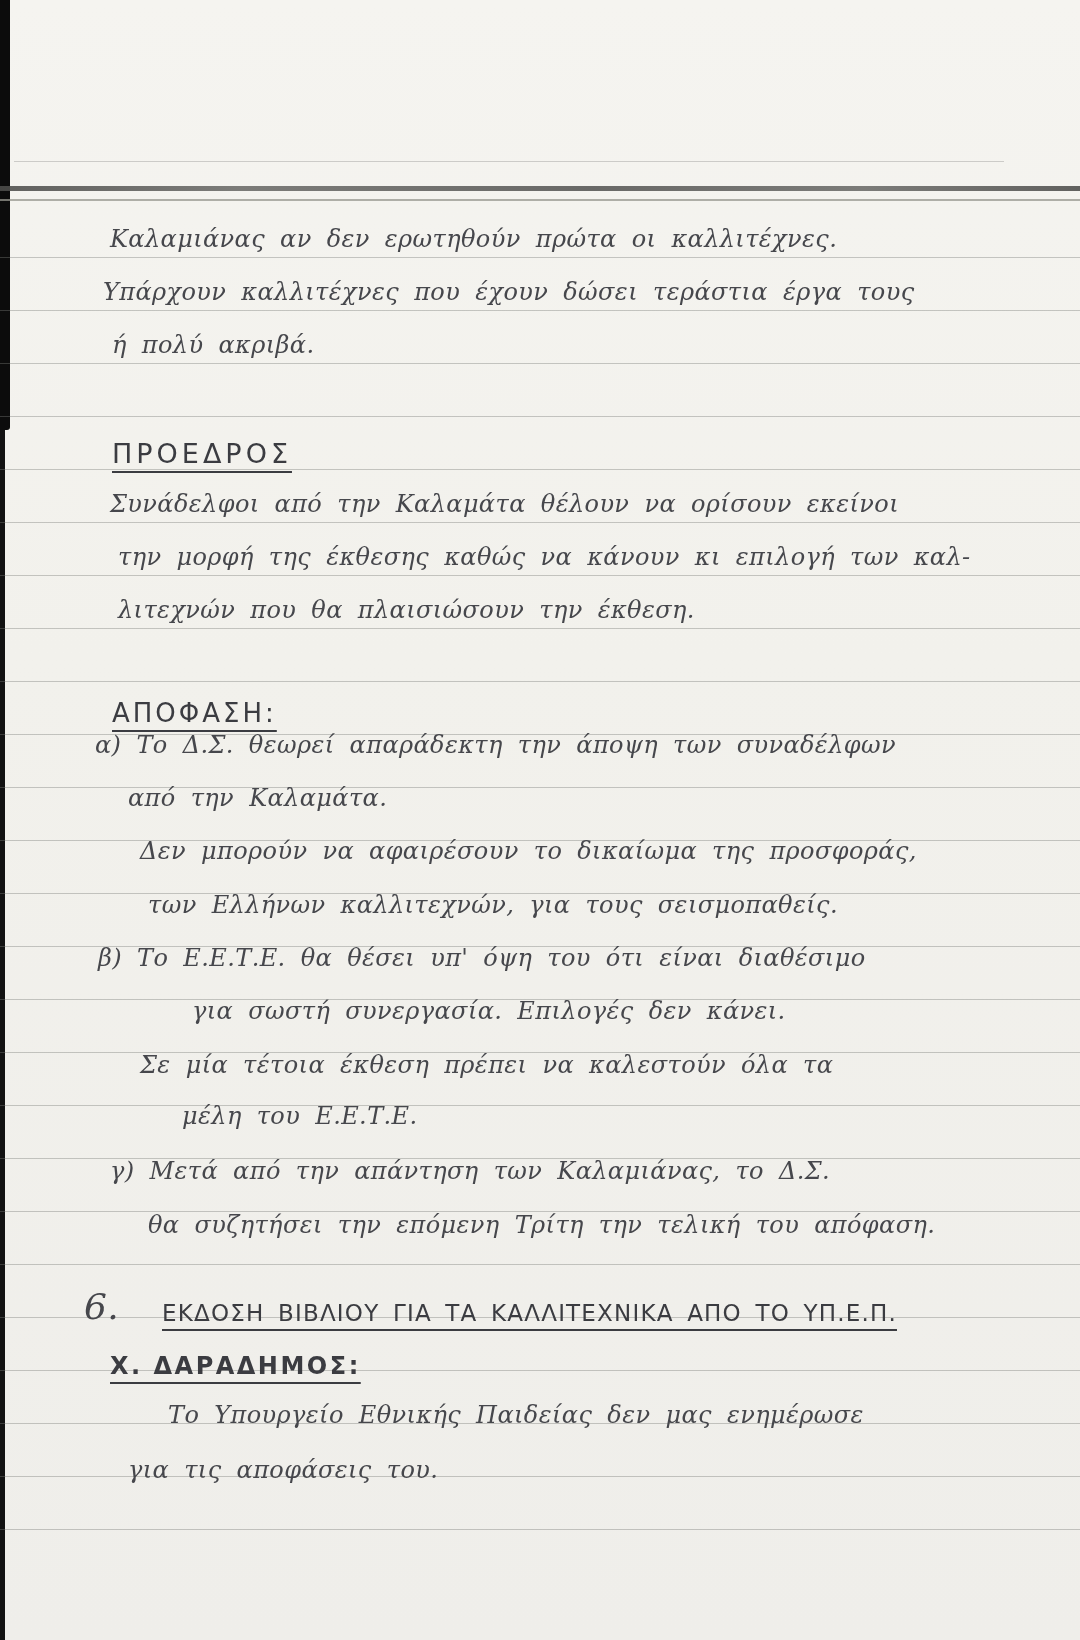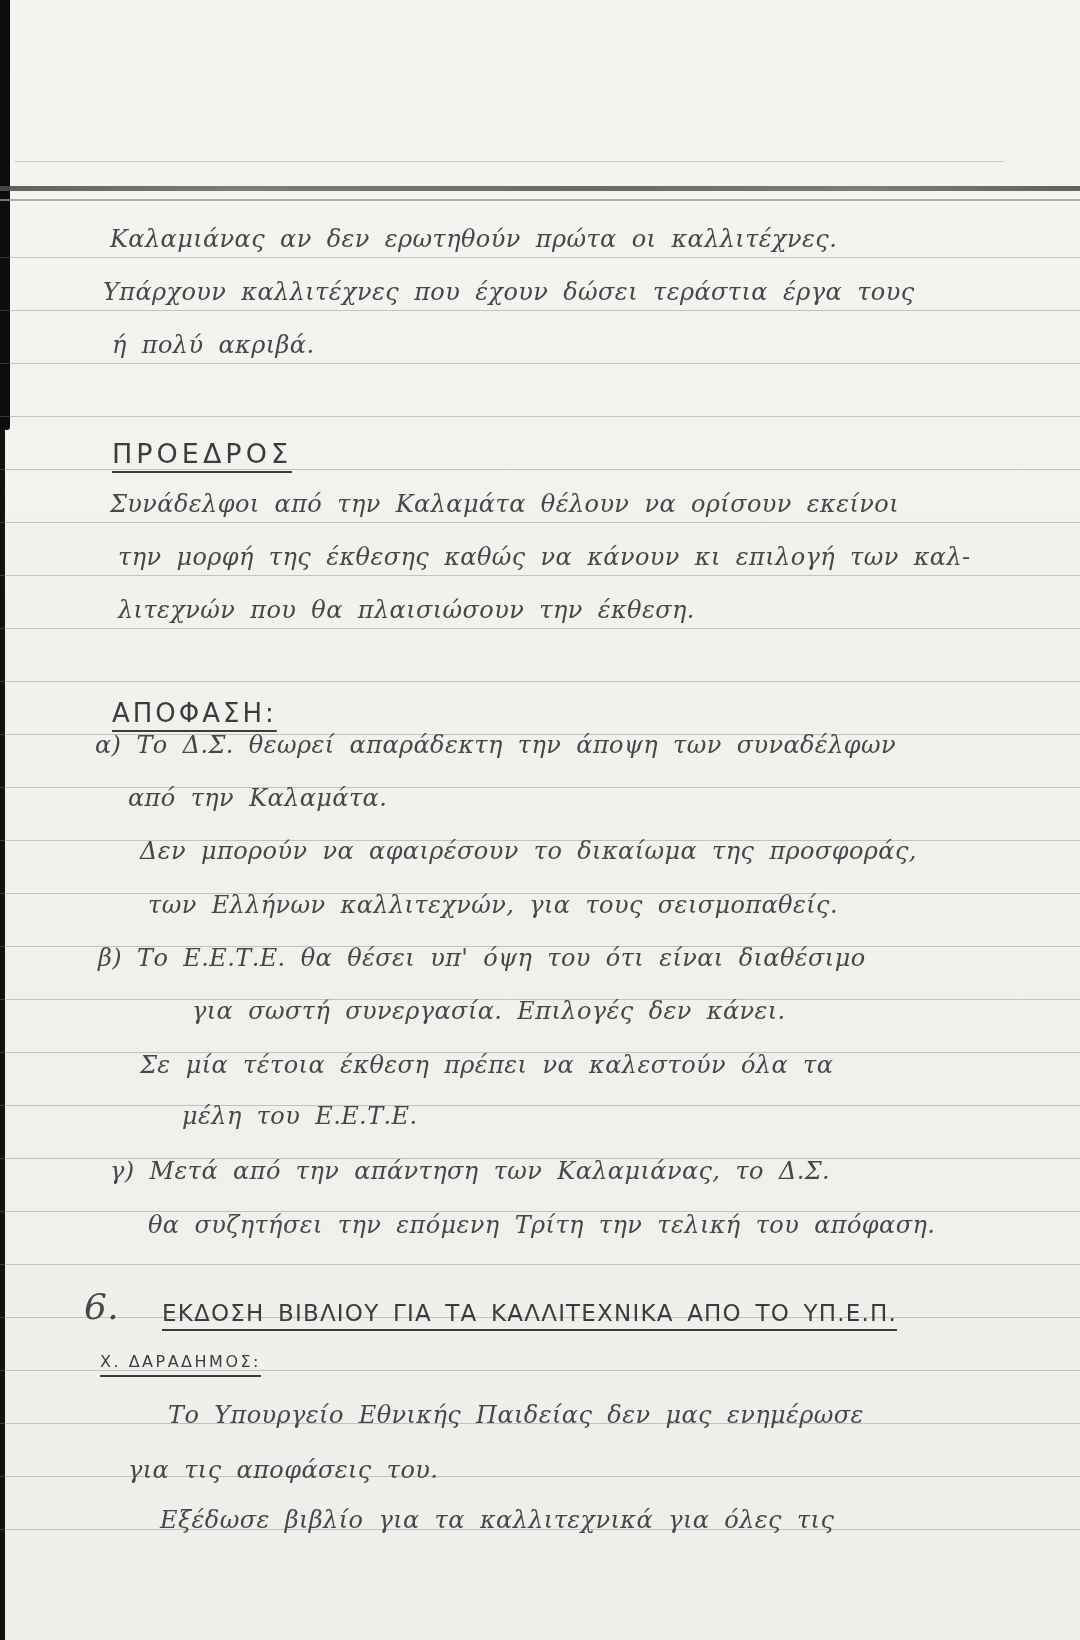--- a/index.html
+++ b/index.html
@@ -25,21 +25,21 @@
   
   .hw{position:absolute;white-space:nowrap;font-style:italic;color:#46474c;
       font-size:24px;line-height:46px;height:46px;letter-spacing:.4px;word-spacing:7px;}
   
   .head{position:absolute;white-space:nowrap;font-family:"DejaVu Sans",sans-serif;
         color:#3b3c41;font-style:normal;}
   .head-u{text-decoration:underline;text-underline-offset:8px;text-decoration-thickness:1.5px;}
   .h-proedros{top:438px;left:112px;font-size:27px;letter-spacing:4px;}
   .h-apofasi{top:688px;left:112px;font-size:26px;letter-spacing:3px;margin-top:10px;}
   .h-sec6{top:1300px;left:162px;font-size:23px;letter-spacing:1.2px;word-spacing:5px;}
-  .h-speaker{top:1352px;left:100px;font-size:16px;letter-spacing:2.5px;}
+  .h-speaker{top:1352px;left:110px;font-size:24px;letter-spacing:2.5px;font-weight:bold;}
   .sec6-num{top:1284px;left:84px;font-size:36px;}
 </style>
 </head>
 <body>
 
 <div class="page">
 
   <div class="scan-edge"></div>
   <div class="scan-edge-top"></div>
   <div class="rule-faint"></div>
@@ -66,15 +66,14 @@
   <div class="hw" style="top:1042px;left:140px;">Σε μία τέτοια έκθεση πρέπει να καλεστούν όλα τα</div>
   <div class="hw" style="top:1093px;left:148px;margin-left:34px;">μέλη του Ε.Ε.Τ.Ε.</div>
   <div class="hw" style="top:1148px;left:110px;">γ) Μετά από την απάντηση των Καλαμιάνας, το Δ.Σ.</div>
   <div class="hw" style="top:1202px;left:148px;">θα συζητήσει την επόμενη Τρίτη την τελική του απόφαση.</div>
 
   <div class="hw sec6-num">6.</div>
   <div class="head head-u h-sec6">ΕΚΔΟΣΗ ΒΙΒΛΙΟΥ ΓΙΑ ΤΑ ΚΑΛΛΙΤΕΧΝΙΚΑ ΑΠΟ ΤΟ ΥΠ.Ε.Π.</div>
   <div class="head head-u h-speaker">Χ. ΔΑΡΑΔΗΜΟΣ:</div>
   <div class="hw" style="top:1392px;left:168px;">Το Υπουργείο Εθνικής Παιδείας δεν μας ενημέρωσε</div>
   <div class="hw" style="top:1447px;left:128px;">για τις αποφάσεις του.</div>
-  <div class="hw" style="top:1497px;left:160px;">Εξέδωσε βιβλίο για τα καλλιτεχνικά για όλες τις</div>
 
 </div>
 
 </body></html>

